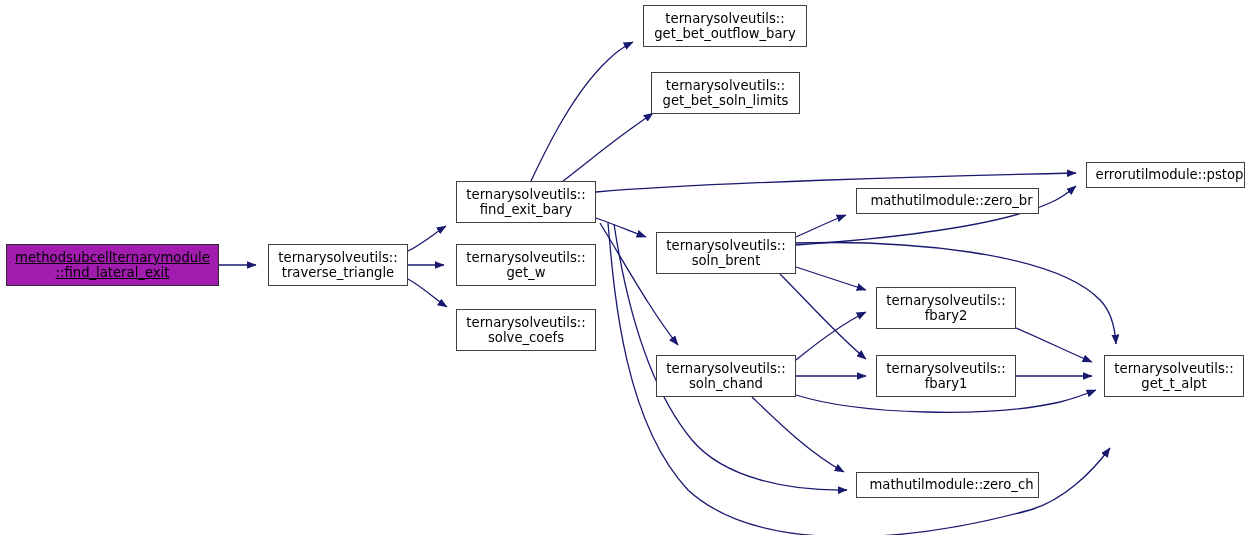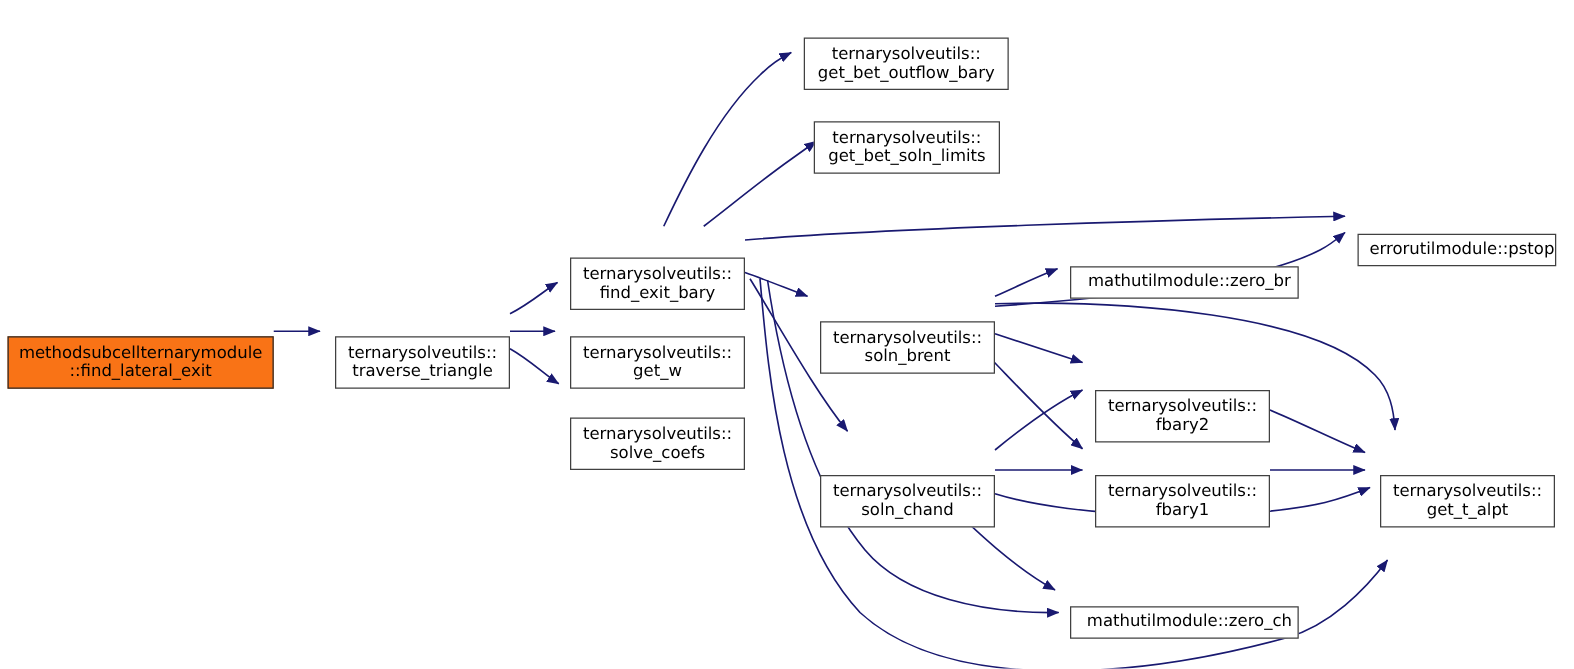--- a/index.html
+++ b/index.html
@@ -26,25 +26,25 @@
   .node {
     position: absolute;
     box-sizing: border-box;
     background: #ffffff;
     border: 1px solid #404040;
     display: flex;
     align-items: center;
     justify-content: center;
     text-align: center;
     z-index: 5;
-    margin-top: 25px;
   }
   .node.root {
-    background: #f97316;
+    background: #a21caf;
     border: 1px solid #2b2b2b;
+    text-decoration: underline;
   }
   .node .label {
     font-size: 13.2px;
     line-height: 15.5px;
     color: #000000;
     letter-spacing: 0px;
     white-space: pre-line;
     padding: 0 4px;
   }
   .node.single .label {
@@ -120,21 +120,21 @@
         <span class="label">ternarysolveutils::
 soln_brent</span>
       </div>
       <div class="node" style="left: 656px; top: 355px; width: 140px; height: 42px;">
         <span class="label">ternarysolveutils::
 soln_chand</span>
       </div>
       <div class="node single" style="left: 856px; top: 188px; width: 183px; height: 26px;">
         <span class="label">mathutilmodule::zero_br</span>
       </div>
-      <div class="node single" style="left: 856px; top: 460px; width: 183px; height: 26px;">
+      <div class="node single" style="left: 856px; top: 472px; width: 183px; height: 26px;">
         <span class="label">mathutilmodule::zero_ch</span>
       </div>
       <div class="node" style="left: 876px; top: 287px; width: 140px; height: 42px;">
         <span class="label">ternarysolveutils::
 fbary2</span>
       </div>
       <div class="node" style="left: 876px; top: 355px; width: 140px; height: 42px;">
         <span class="label">ternarysolveutils::
 fbary1</span>
       </div>

